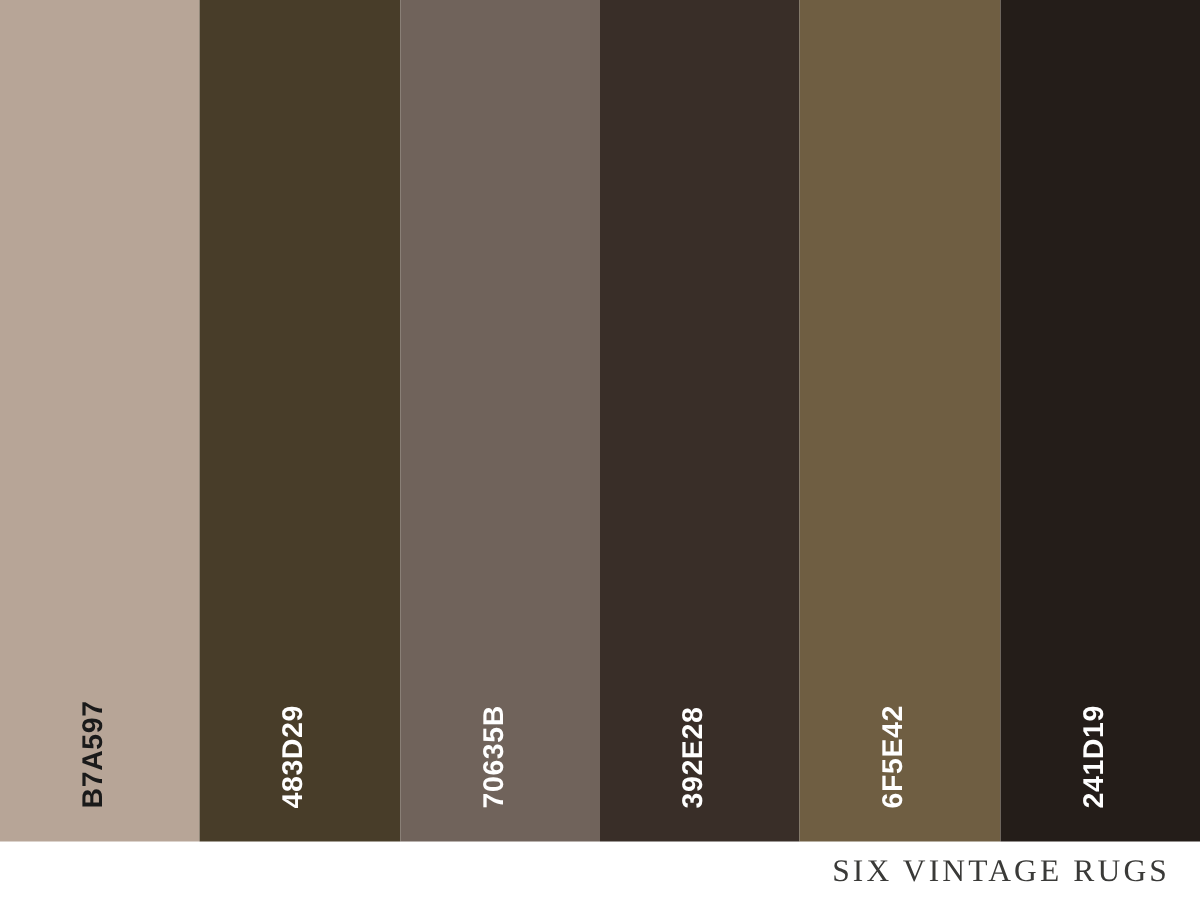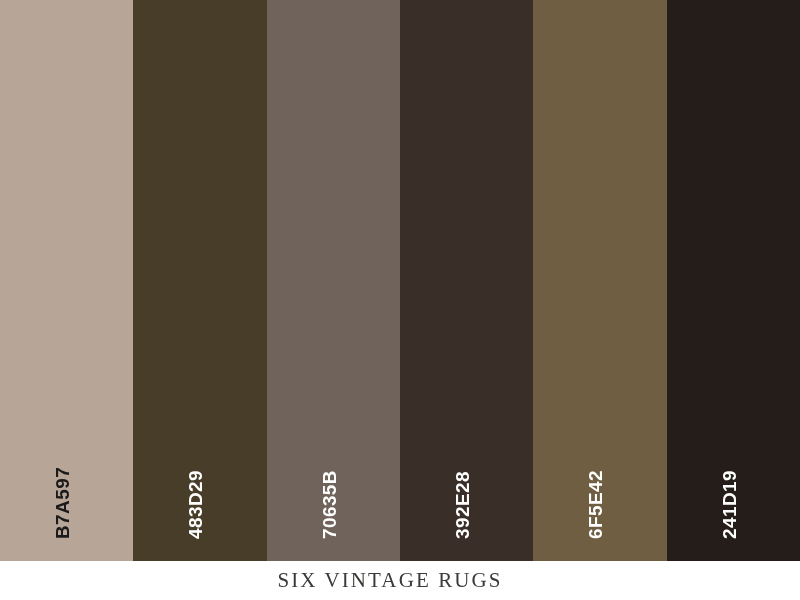--- a/index.html
+++ b/index.html
@@ -51,21 +51,21 @@
     font-weight: bold;
     letter-spacing: 0.4px;
     line-height: 1;
   }
   .footer-band {
     flex: 1 1 auto;
     width: 800px;
     background: #ffffff;
     display: flex;
     align-items: center;
-    justify-content: center;
+    justify-content: flex-end;
     padding-right: 20px;
     box-sizing: border-box;
   }
   .footer-caption {
     font-family: "Liberation Serif", serif;
     font-size: 21px;
     letter-spacing: 2.1px;
     color: #3a3a38;
     white-space: nowrap;
   }

